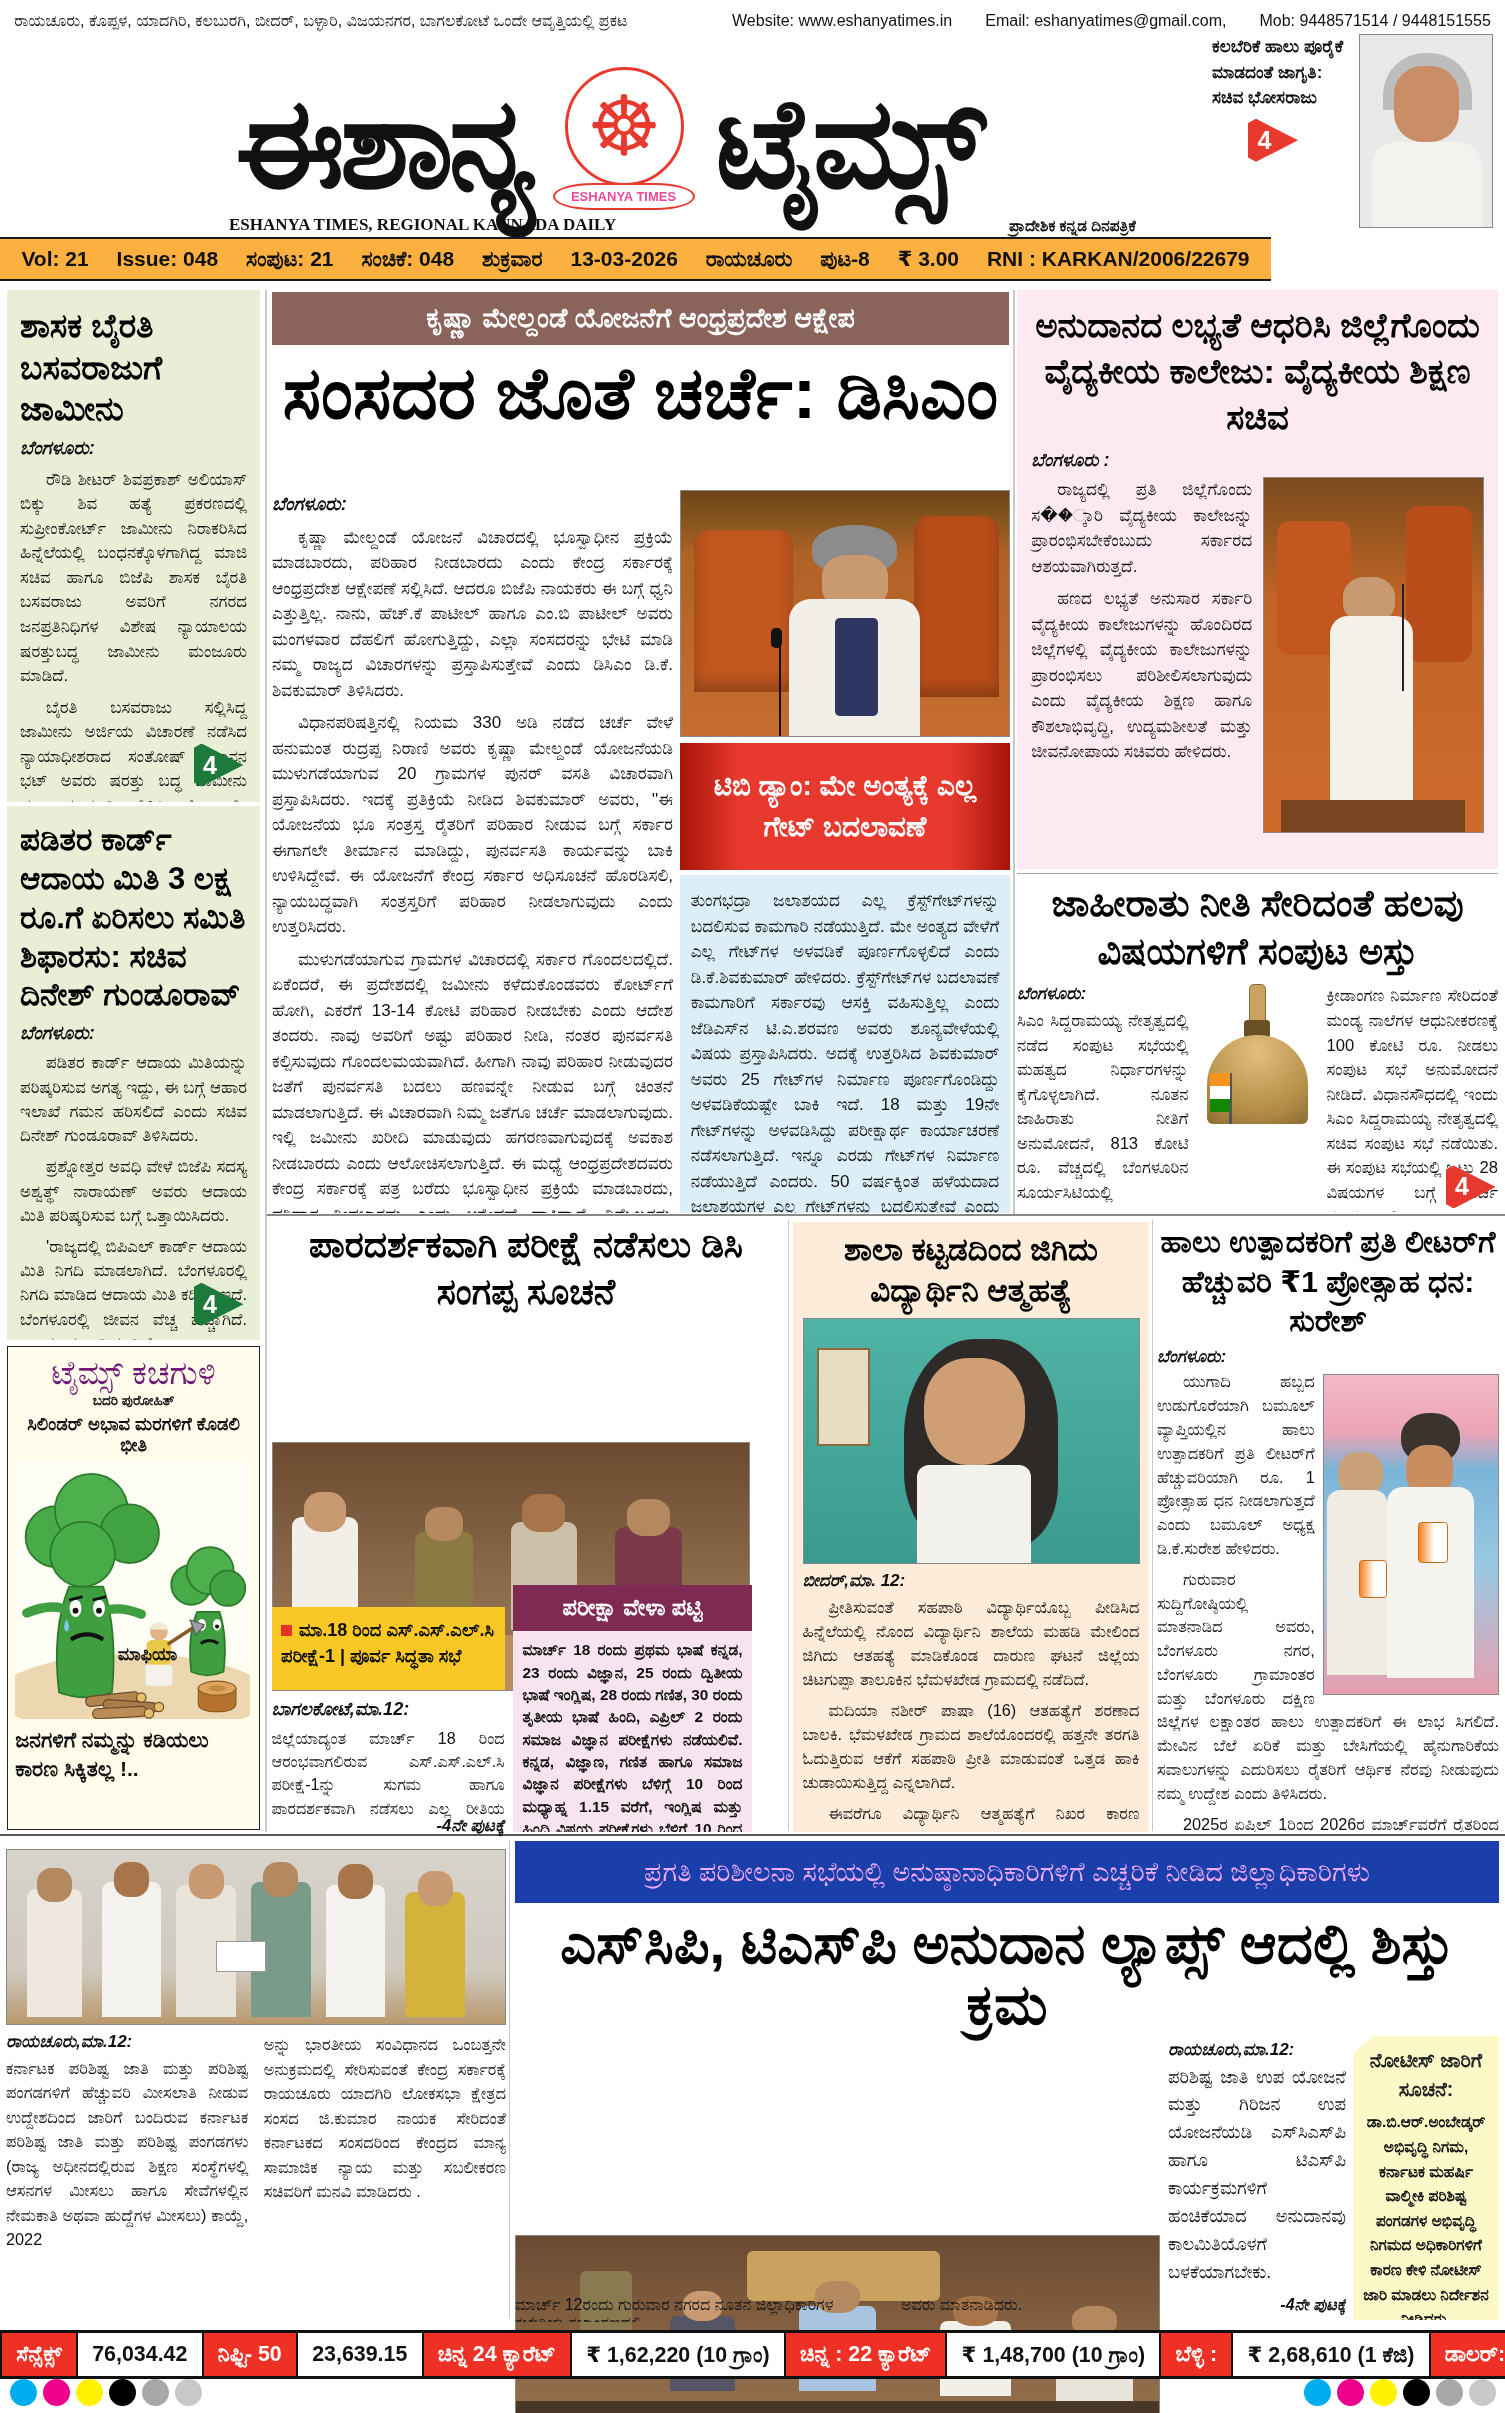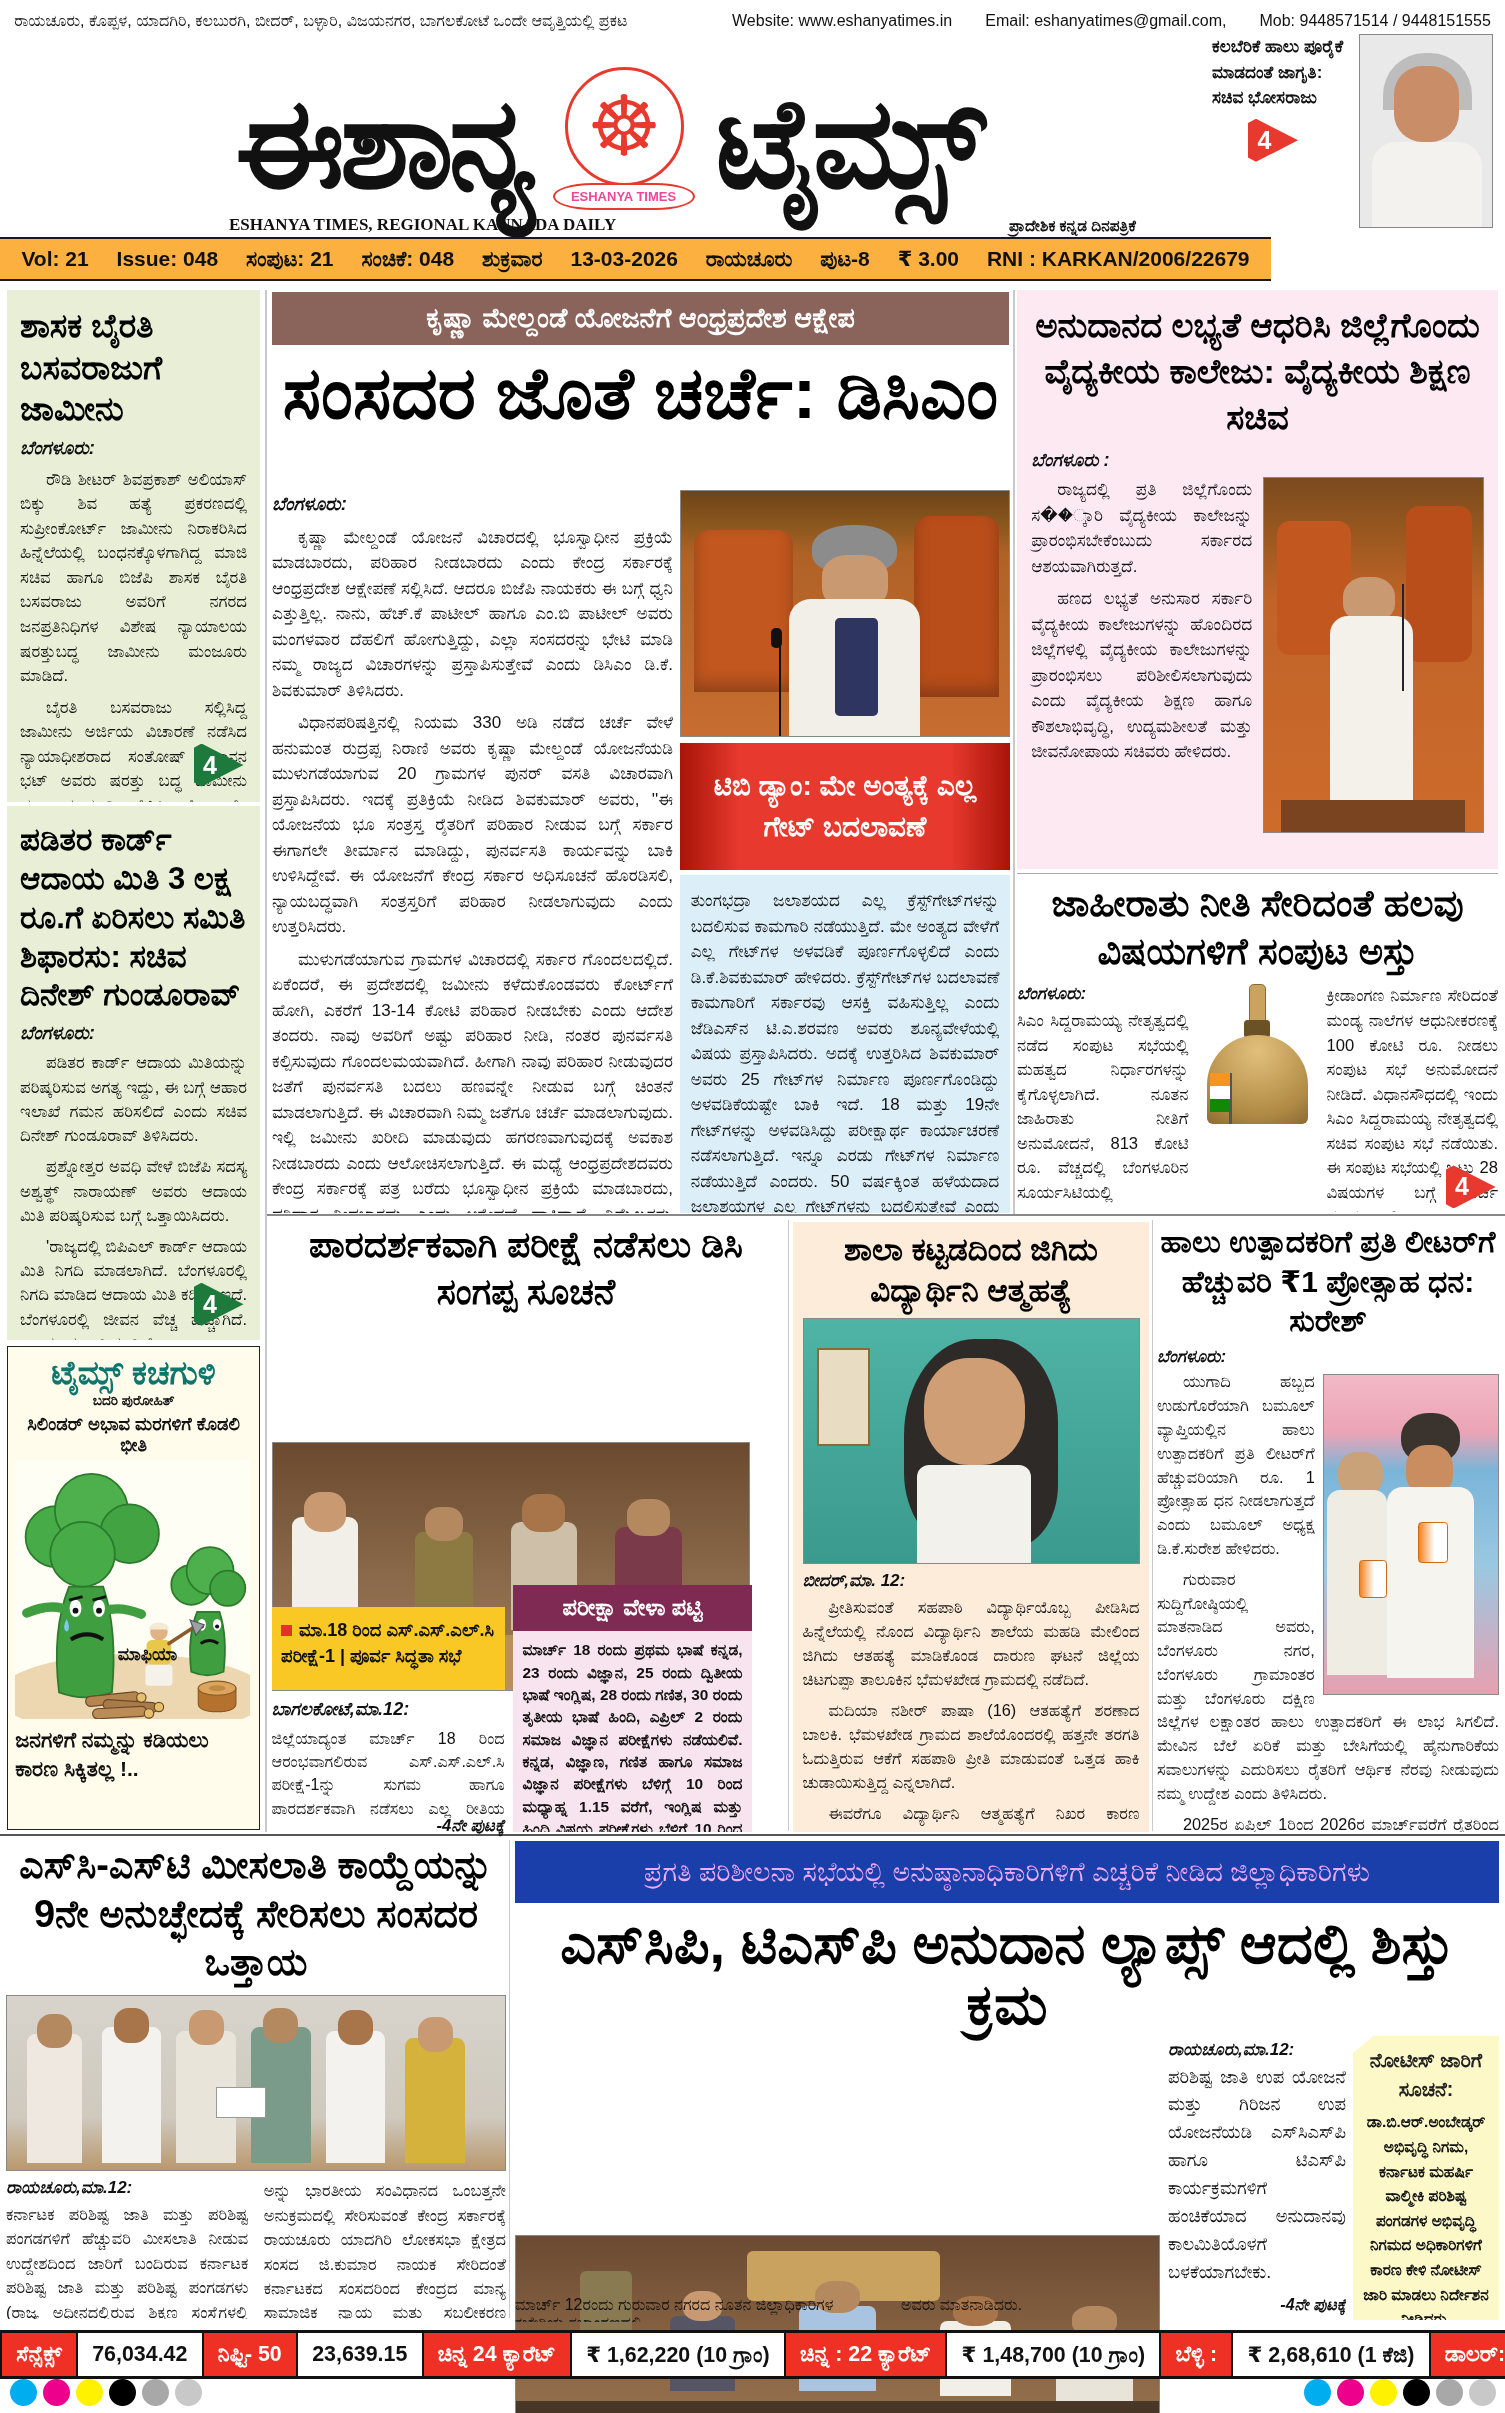--- a/index.html
+++ b/index.html
@@ -92,21 +92,21 @@
   <div class="dl" style="font-size:18.4px;margin:7.1px 0">ಬೆಂಗಳೂರು:</div>
   <div class="jst" style="font-size:16.6px;line-height:1.46">
     <p>ಪಡಿತರ ಕಾರ್ಡ್ ಆದಾಯ ಮಿತಿಯನ್ನು ಪರಿಷ್ಕರಿಸುವ ಅಗತ್ಯ ಇದ್ದು, ಈ ಬಗ್ಗೆ ಆಹಾರ ಇಲಾಖೆ ಗಮನ ಹರಿಸಲಿದೆ ಎಂದು ಸಚಿವ ದಿನೇಶ್ ಗುಂಡೂರಾವ್ ತಿಳಿಸಿದರು.</p>
     <p>ಪ್ರಶ್ನೋತ್ತರ ಅವಧಿ ವೇಳೆ ಬಿಜೆಪಿ ಸದಸ್ಯ ಅಶ್ವತ್ಥ್ ನಾರಾಯಣ್ ಅವರು ಆದಾಯ ಮಿತಿ ಪರಿಷ್ಕರಿಸುವ ಬಗ್ಗೆ ಒತ್ತಾಯಿಸಿದರು.</p>
     <p>'ರಾಜ್ಯದಲ್ಲಿ ಬಿಪಿಎಲ್ ಕಾರ್ಡ್ ಆದಾಯ ಮಿತಿ ನಿಗದಿ ಮಾಡಲಾಗಿದೆ. ಬೆಂಗಳೂರಲ್ಲಿ ನಿಗದಿ ಮಾಡಿದ ಆದಾಯ ಮಿತಿ ಕಡಿಮೆ ಇದೆ. ಬೆಂಗಳೂರಲ್ಲಿ ಜೀವನ ವೆಚ್ಚ ಹೆಚ್ಚಾಗಿದೆ. ಎಲ್ಲವೂ ದುಬಾರಿಯಾಗಿದೆ.</p>
   </div>
   <div class="badge g" style="position:absolute;right:16.6px;bottom:14.2px">4</div>
 </div>
 
 <div class="abs" style="left:7.1px;top:1346px;width:253px;height:484px;border:1.8px solid #222;background:#fffcec;padding:7.1px;overflow:hidden">
-  <div class="ctr" style="font-size:33px;font-weight:700;color:#0f766e">ಟೈಮ್ಸ್ ಕಚಗುಳಿ</div>
+  <div class="ctr" style="font-size:33px;font-weight:400;color:#701a75">ಟೈಮ್ಸ್ ಕಚಗುಳಿ</div>
   <div class="ctr" style="font-size:13.7px;font-weight:bold">ಬದರಿ ಪುರೋಹಿತ್</div>
   <div class="ctr" style="font-size:18px;font-weight:bold;margin:4.7px 0">ಸಿಲಿಂಡರ್ ಅಭಾವ ಮರಗಳಿಗೆ ಕೊಡಲಿ ಭೀತಿ</div>
   <svg viewBox="0 0 400 440" width="235" height="259">
     <rect width="400" height="440" fill="#fffef4"></rect>
     <ellipse cx="200" cy="400" rx="230" ry="70" fill="#ecd7b0"></ellipse>
 
     <path d="M75 395 Q62 290 92 215 L150 215 Q175 290 165 395 Q120 412 75 395 Z" fill="#3f9e3f" stroke="#2d7a2d" stroke-width="3"></path>
     <path d="M20 260 Q55 245 80 252" stroke="#3f9e3f" stroke-width="16" fill="none" stroke-linecap="round"></path>
     <path d="M215 262 Q185 250 162 254" stroke="#3f9e3f" stroke-width="16" fill="none" stroke-linecap="round"></path>
     <circle cx="70" cy="130" r="52" fill="#47ab47" stroke="#2d7a2d" stroke-width="3"></circle>
@@ -280,21 +280,20 @@
     <p>ಯುಗಾದಿ ಹಬ್ಬದ ಉಡುಗೊರೆಯಾಗಿ ಬಮೂಲ್ ವ್ಯಾಪ್ತಿಯಲ್ಲಿನ ಹಾಲು ಉತ್ಪಾದಕರಿಗೆ ಪ್ರತಿ ಲೀಟರ್‌ಗೆ ಹೆಚ್ಚುವರಿಯಾಗಿ ರೂ. 1 ಪ್ರೋತ್ಸಾಹ ಧನ ನೀಡಲಾಗುತ್ತದೆ ಎಂದು ಬಮೂಲ್ ಅಧ್ಯಕ್ಷ ಡಿ.ಕೆ.ಸುರೇಶ ಹೇಳಿದರು.</p>
     <p>ಗುರುವಾರ ಸುದ್ದಿಗೋಷ್ಠಿಯಲ್ಲಿ ಮಾತನಾಡಿದ ಅವರು, ಬೆಂಗಳೂರು ನಗರ, ಬೆಂಗಳೂರು ಗ್ರಾಮಾಂತರ ಮತ್ತು ಬೆಂಗಳೂರು ದಕ್ಷಿಣ ಜಿಲ್ಲೆಗಳ ಲಕ್ಷಾಂತರ ಹಾಲು ಉತ್ಪಾದಕರಿಗೆ ಈ ಲಾಭ ಸಿಗಲಿದೆ. ಮೇವಿನ ಬೆಲೆ ಏರಿಕೆ ಮತ್ತು ಬೇಸಿಗೆಯಲ್ಲಿ ಹೈನುಗಾರಿಕೆಯ ಸವಾಲುಗಳನ್ನು ಎದುರಿಸಲು ರೈತರಿಗೆ ಆರ್ಥಿಕ ನೆರವು ನೀಡುವುದು ನಮ್ಮ ಉದ್ದೇಶ ಎಂದು ತಿಳಿಸಿದರು.</p>
     <p>2025ರ ಏಪ್ರಿಲ್ 1ರಿಂದ 2026ರ ಮಾರ್ಚ್‌ವರೆಗೆ ರೈತರಿಂದ 59,39,78,492 ಲೀಟರ್ ಹಾಲು ಖರೀದಿಸಿದ್ದೇವೆ. ಹಾಲು ನೀಡಿರುವ ರೈತರಿಗೆ ₹59.39 ಕೋಟಿ ನೀಡುತ್ತೇವೆ. ಈ ಬಾರಿ ₹500 ಕೋಟಿ ಹೆಚ್ಚುವರಿ ವಹಿವಾಟು ಮಾಡುವ ಗುರಿ ಹೊಂದಲಾಗಿದೆ. ₹60 ಕೋಟಿ ಲಾಭ ಗಳಿಸುವ ಮಟ್ಟಿಗೆ ಬೆಳೆದಿದ್ದೇವೆ ಎಂದರು.</p>
 
   </div>
 </div>
 
 <div class="abs vrule" style="left:509px;top:1840px;height:478px;width:1.2px"></div>
 
 <div class="abs" style="left:6px;top:1841px;width:500px;height:478px;overflow:hidden">
-  <div class="hd ctr" style="font-size:38px;line-height:1.28">ಎಸ್‌ಸಿ-ಎಸ್‌ಟಿ ಮೀಸಲಾತಿ ಕಾಯ್ದೆಯನ್ನು 9ನೇ ಅನುಚ್ಛೇದಕ್ಕೆ ಸೇರಿಸಲು ಸಂಸದರ ಒತ್ತಾಯ</div>
   <div class="ph" style="width:100%;height:176px;margin-top:8.3px;background:linear-gradient(180deg,#d8d4cc 0%,#cfc9be 70%,#b9986d 100%)">
     <div class="c" style="left:4%;top:22%;width:11%;height:74%;background:#efe8e0;border-radius:8.3px 8.3px 0 0"></div>
       <div class="c" style="left:6%;top:10%;width:7%;height:20%;background:#b5895f;border-radius:42%"></div>
     <div class="c" style="left:19%;top:18%;width:12%;height:78%;background:#f4f2ee;border-radius:8.3px 8.3px 0 0"></div>
       <div class="c" style="left:21.5%;top:7%;width:7%;height:20%;background:#a8754a;border-radius:42%"></div>
     <div class="c" style="left:34%;top:20%;width:12%;height:76%;background:#e8e4da;border-radius:8.3px 8.3px 0 0"></div>
       <div class="c" style="left:36.5%;top:8%;width:7%;height:20%;background:#c99a72;border-radius:42%"></div>
     <div class="c" style="left:49%;top:18%;width:12%;height:78%;background:#7a9a8a;border-radius:8.3px 8.3px 0 0"></div>
       <div class="c" style="left:51.5%;top:7%;width:7%;height:20%;background:#b5895f;border-radius:42%"></div>
     <div class="c" style="left:64%;top:20%;width:12%;height:76%;background:#f4f2ee;border-radius:8.3px 8.3px 0 0"></div>

